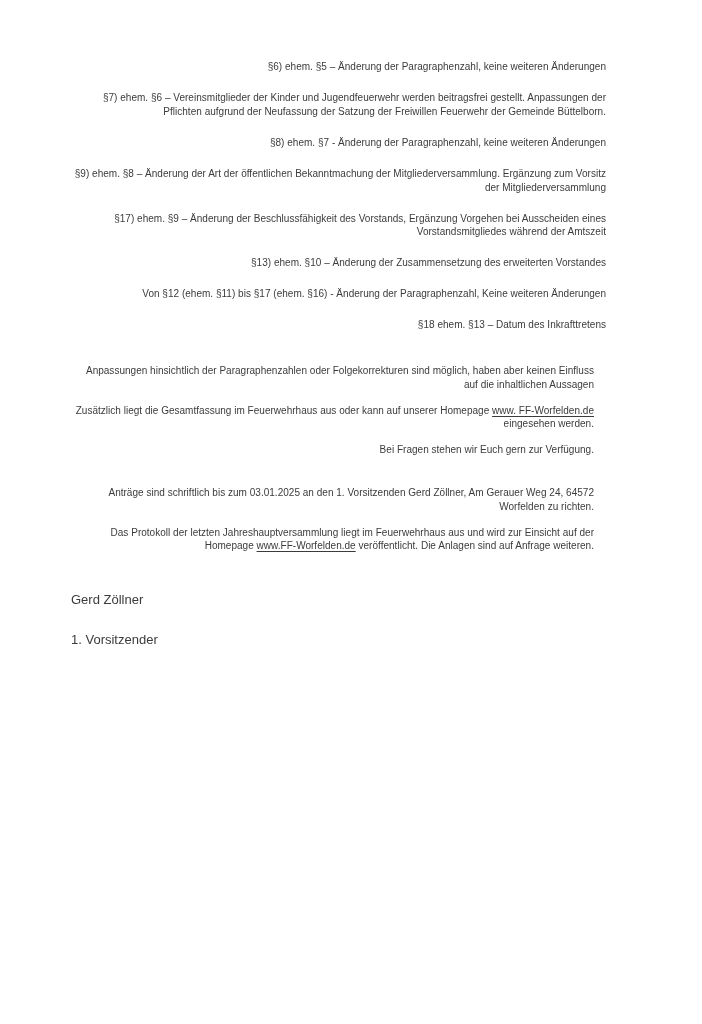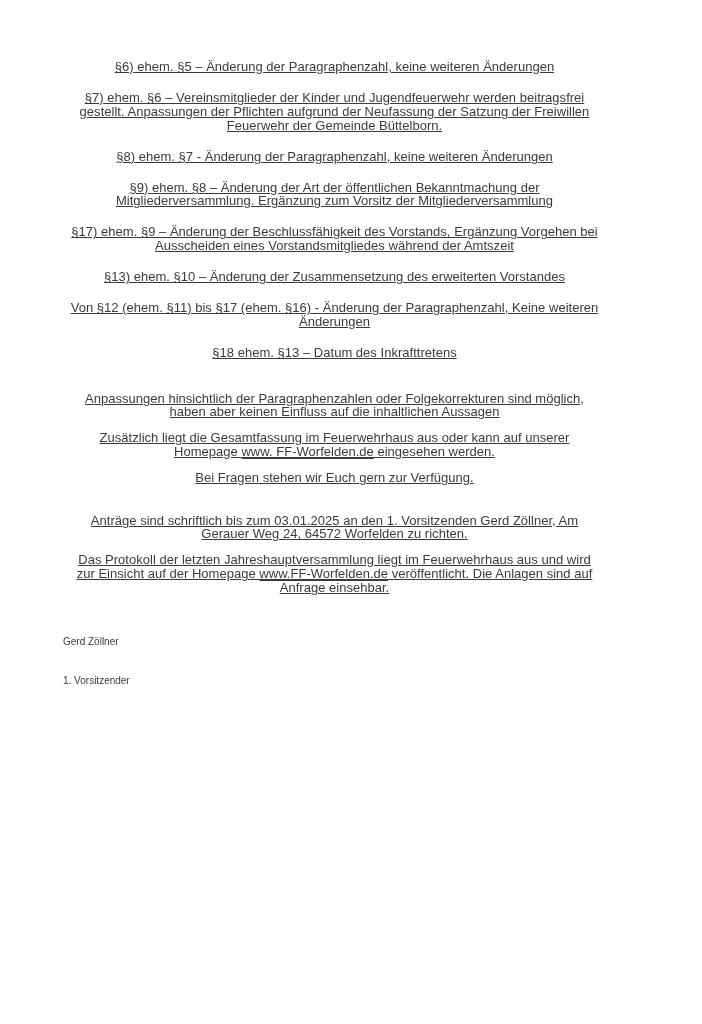--- a/index.html
+++ b/index.html
@@ -28,27 +28,26 @@
   }
 
   .content {
     position: absolute;
     left: 63px;
     top: 60px;
     width: 543px;
   }
 
   .para {
-    font-size: 13px;
+    font-size: 10px;
     line-height: 13.8px;
     margin: 0 0 17.2px 0;
-    text-align: center;
+    text-align: right;
     letter-spacing: 0.02px;
     color: #3b3b3b;
-    text-decoration: underline;
   }
 
   .para:last-child {
     margin-bottom: 0;
   }
 
   
   .block {
     margin: 0;
   }
@@ -62,23 +61,23 @@
     margin: 12px;
   }
 
   .link {
     text-decoration: underline;
     color: #3b3b3b;
     text-underline-offset: 1.5px;
   }
 
   .sig {
-    font-size: 10px;
+    font-size: 13px;
     line-height: 13.8px;
-    margin: 0;
+    margin: 8px;
     color: #3b3b3b;
   }
 </style>
 </head>
 <body>
 
 <div class="page">
   <div class="content">
 
     <div class="block">
@@ -93,21 +92,21 @@
     </div>
 
     <div class="block block-gap-1 tight">
       <p class="para" style="margin-bottom:0">Anpassungen hinsichtlich der Paragraphenzahlen oder Folgekorrekturen sind möglich, haben aber keinen Einfluss auf die inhaltlichen Aussagen</p>
       <p class="para" style="margin-bottom:0"><span>Zusätzlich liegt die Gesamtfassung im Feuerwehrhaus aus oder kann auf unserer Homepage </span><span class="link">www. FF-Worfelden.de</span><span> eingesehen werden.</span></p>
       <p class="para" style="margin-bottom:0">Bei Fragen stehen wir Euch gern zur Verfügung.</p>
     </div>
 
     <div class="block block-gap-2 tight">
       <p class="para" style="margin-bottom:0">Anträge sind schriftlich bis zum 03.01.2025 an den 1. Vorsitzenden Gerd Zöllner, Am Gerauer Weg 24, 64572 Worfelden zu richten.</p>
-      <p class="para" style="margin-bottom:0"><span>Das Protokoll der letzten Jahreshauptversammlung liegt im Feuerwehrhaus aus und wird zur Einsicht auf der Homepage </span><span class="link">www.FF-Worfelden.de</span><span> veröffentlicht. Die Anlagen sind auf Anfrage einsehbar.</span></p>
+      <p class="para" style="margin-bottom:0"><span>Das Protokoll der letzten Jahreshauptversammlung liegt im Feuerwehrhaus aus und wird zur Einsicht auf der Homepage </span><span class="link">www.FF-Worfelden.de</span><span> veröffentlicht. Die Anlagen sind auf Anfrage weiteren.</span></p>
     </div>
 
     <div class="block block-gap-3">
       <p class="sig">Gerd Zöllner</p>
     </div>
 
     <div class="block block-gap-4">
       <p class="sig">1. Vorsitzender</p>
     </div>
 

